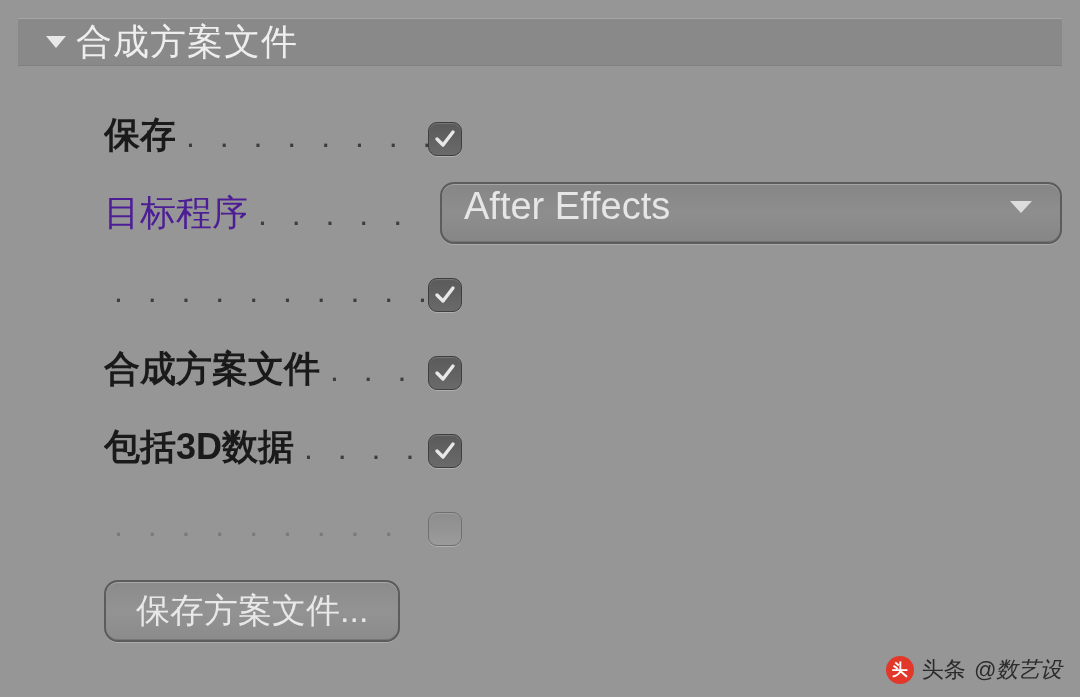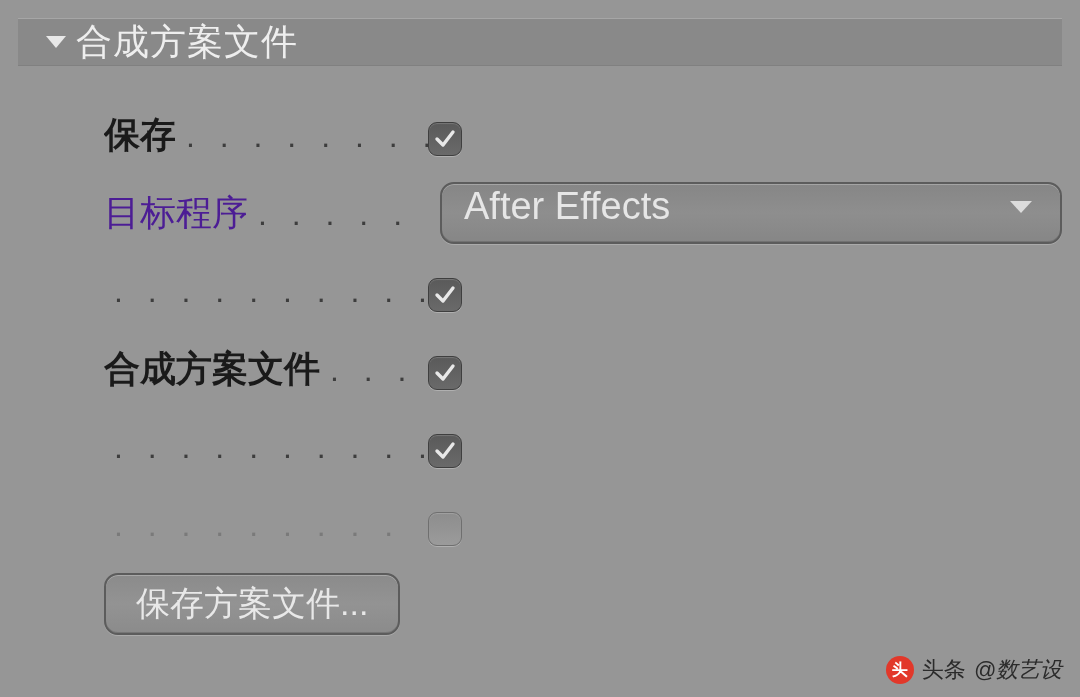--- a/index.html
+++ b/index.html
@@ -109,21 +109,21 @@
   }
   .dropdown .dd-tri {
     width: 0; height: 0;
     border-left: 11px solid transparent;
     border-right: 11px solid transparent;
     border-top: 12px solid #dcdcdc;
   }
 
   .save-btn {
     margin-left: 86px;
-    margin-top: 9px;
+    margin-top: 16px;
     height: 62px;
     padding: 16px 30px;
     border-radius: 14px;
     border: 2px solid #5c5c5c;
     background: linear-gradient(#8b8b8b, #939393 50%, #8b8b8b);
     box-shadow: inset 0 1px 0 rgba(255,255,255,.25), inset 0 -1px 0 rgba(0,0,0,.15), 0 1px 0 rgba(255,255,255,.2);
     color: #e8e8e8;
     font-size: 34px;
     display: inline-flex;
     align-items: center;
@@ -206,20 +206,21 @@
       <div class="checkbox">
         <svg viewBox="0 0 24 24">
             <path d="M4 12 L10 18 L20 5" stroke="#e8e8e8" stroke-width="3.4" fill="none" stroke-linecap="round" stroke-linejoin="round"></path>
           </svg>
       </div>
     </div>
 
     
     <div class="row">
       <div class="label-wrap">
+        <span class="label">包括3D数据</span>
         <span class="dots">. . . . . . . . . . .</span>
       </div>
       <div class="checkbox">
         <svg viewBox="0 0 24 24">
             <path d="M4 12 L10 18 L20 5" stroke="#e8e8e8" stroke-width="3.4" fill="none" stroke-linecap="round" stroke-linejoin="round"></path>
           </svg>
       </div>
     </div>
 
     

